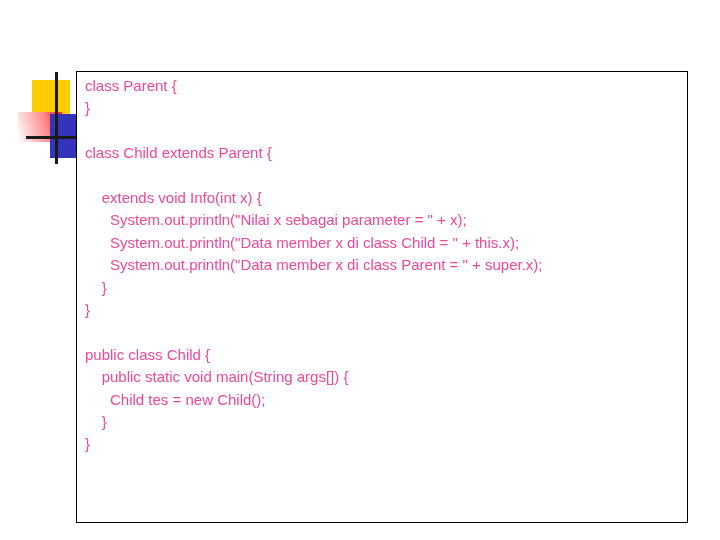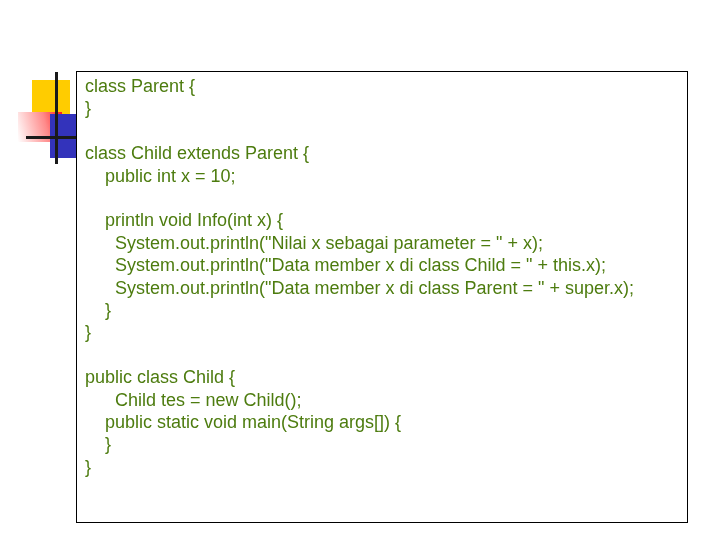--- a/index.html
+++ b/index.html
@@ -76,23 +76,23 @@
     background: #ffffff;
   }
   #code-lines {
     position: absolute;
     left: 8px;
     top: 3px;
     right: 4px;
   }
   .code-line {
     font-family: "Liberation Sans", sans-serif;
-    font-size: 18px;
+    font-size: 15px;
     line-height: 22.4px;
-    color: #4d7c0f;
+    color: #ec4899;
     white-space: pre;
     letter-spacing: 0px;
     min-height: 22.4px;
   }
   .code-line.blank {
     height: 22.4px;
   }
 </style>
 </head>
 <body style="background: rgb(255, 255, 255);">
@@ -104,28 +104,27 @@
   <div class="line-v" style="background: rgb(26, 26, 26);"></div>
   <div class="line-h" style="background: rgb(26, 26, 26);"></div>
 </div>
 
 <div id="code-box" style="border-color: rgb(0, 0, 0);">
   <div id="code-lines" style="color: rgb(0, 0, 0);">
       <div class="code-line">class Parent {</div>
       <div class="code-line">}</div>
       <div class="code-line blank"></div>
       <div class="code-line">class Child extends Parent {</div>
-      <div class="code-line">    public int x = 10;</div>
       <div class="code-line blank"></div>
-      <div class="code-line">    println void Info(int x) {</div>
+      <div class="code-line">    extends void Info(int x) {</div>
       <div class="code-line">      System.out.println("Nilai x sebagai parameter = " + x);</div>
       <div class="code-line">      System.out.println("Data member x di class Child = " + this.x);</div>
       <div class="code-line">      System.out.println("Data member x di class Parent = " + super.x);</div>
       <div class="code-line">    }</div>
       <div class="code-line">}</div>
       <div class="code-line blank"></div>
       <div class="code-line">public class Child {</div>
+      <div class="code-line">    public static void main(String args[]) {</div>
       <div class="code-line">      Child tes = new Child();</div>
-      <div class="code-line">    public static void main(String args[]) {</div>
       <div class="code-line">    }</div>
       <div class="code-line">}</div>
     </div>
 </div>
 
 </body></html>

